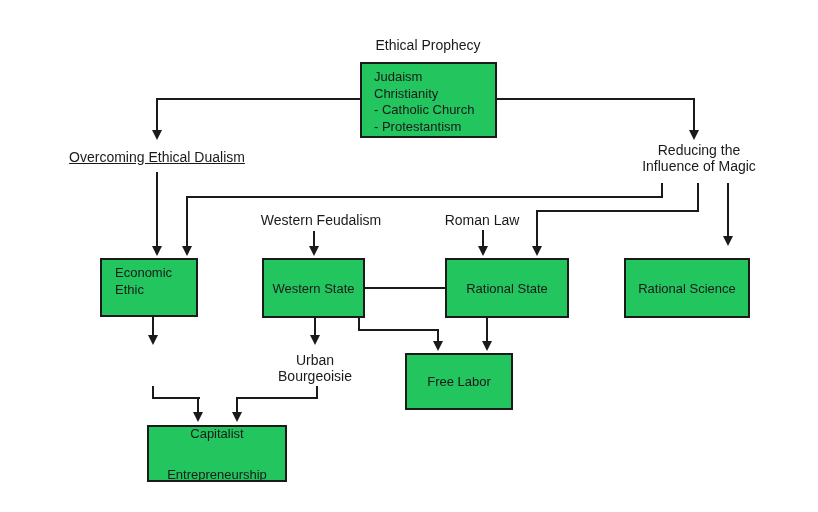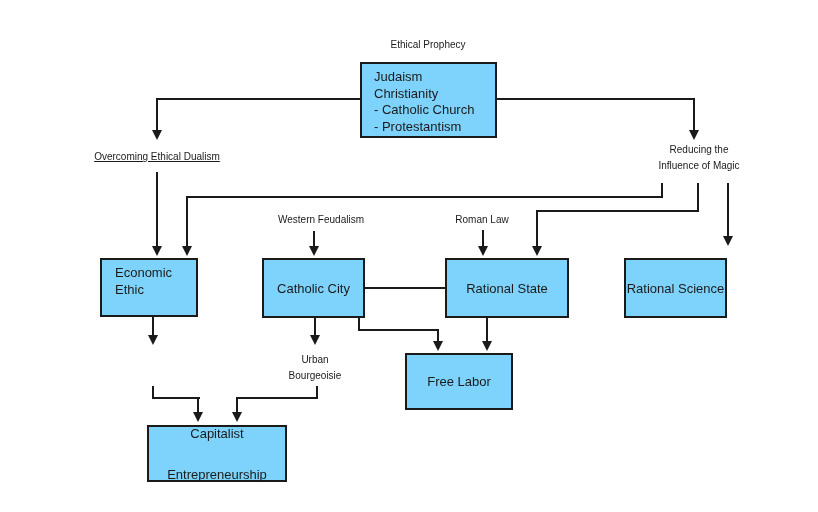--- a/index.html
+++ b/index.html
@@ -1,26 +1,26 @@
 <!DOCTYPE html>
 <html><head>
 <meta charset="utf-8">
 <style>
   html,body{margin:0;padding:0;background:#ffffff;}
   .canvas{
     position:relative;width:818px;height:512px;background:#ffffff;
     font-family:"Liberation Sans",sans-serif;color:#1a1a1a;overflow:hidden;
   }
   .node{
-    position:absolute;border:2px solid #1a1a1a;background:#7dd3fc;
+    position:absolute;border:2px solid #1a1a1a;background:#22c55e;
     box-sizing:border-box;font-size:13px;line-height:17px;
   }
   .node.centered{display:flex;flex-direction:column;align-items:center;justify-content:center;text-align:center;}
   .node.leftalign{text-align:left;}
-  .lbl{position:absolute;font-size:10px;line-height:16px;text-align:center;white-space:nowrap;}
+  .lbl{position:absolute;font-size:14px;line-height:16px;text-align:center;white-space:nowrap;}
   .hline,.vline{position:absolute;background:#1a1a1a;}
   .hline{height:2px;}
   .vline{width:2px;}
   .arrow-down{
     position:absolute;width:0;height:0;
     border-left:5px solid transparent;border-right:5px solid transparent;
     border-top:10px solid #1a1a1a;
   }
 </style>
 </head>
@@ -53,28 +53,28 @@
     <div>- Catholic Church</div>
     <div>- Protestantism</div>
   </div>
 
   <div class="node leftalign" style="left:100px;top:258px;width:98px;height:59px;padding:4px 0 0 13px;">
     <div>Economic</div>
     <div>Ethic</div>
   </div>
 
   <div class="node centered" style="left:262px;top:258px;width:103px;height:60px;">
-    <div>Catholic City</div>
+    <div>Western State</div>
   </div>
 
   <div class="node centered" style="left:445px;top:258px;width:124px;height:60px;">
     <div>Rational State</div>
   </div>
 
-  <div class="node centered" style="left:624px;top:258px;width:103px;height:60px;">
+  <div class="node centered" style="left:624px;top:258px;width:126px;height:60px;">
     <div>Rational Science</div>
   </div>
 
   <div class="node centered" style="left:405px;top:353px;width:108px;height:57px;">
     <div>Free Labor</div>
   </div>
 
   <div class="node centered" style="left:147px;top:425px;width:140px;height:57px;gap:24px;">
     <div>Capitalist</div>
     <div>Entrepreneurship</div>

